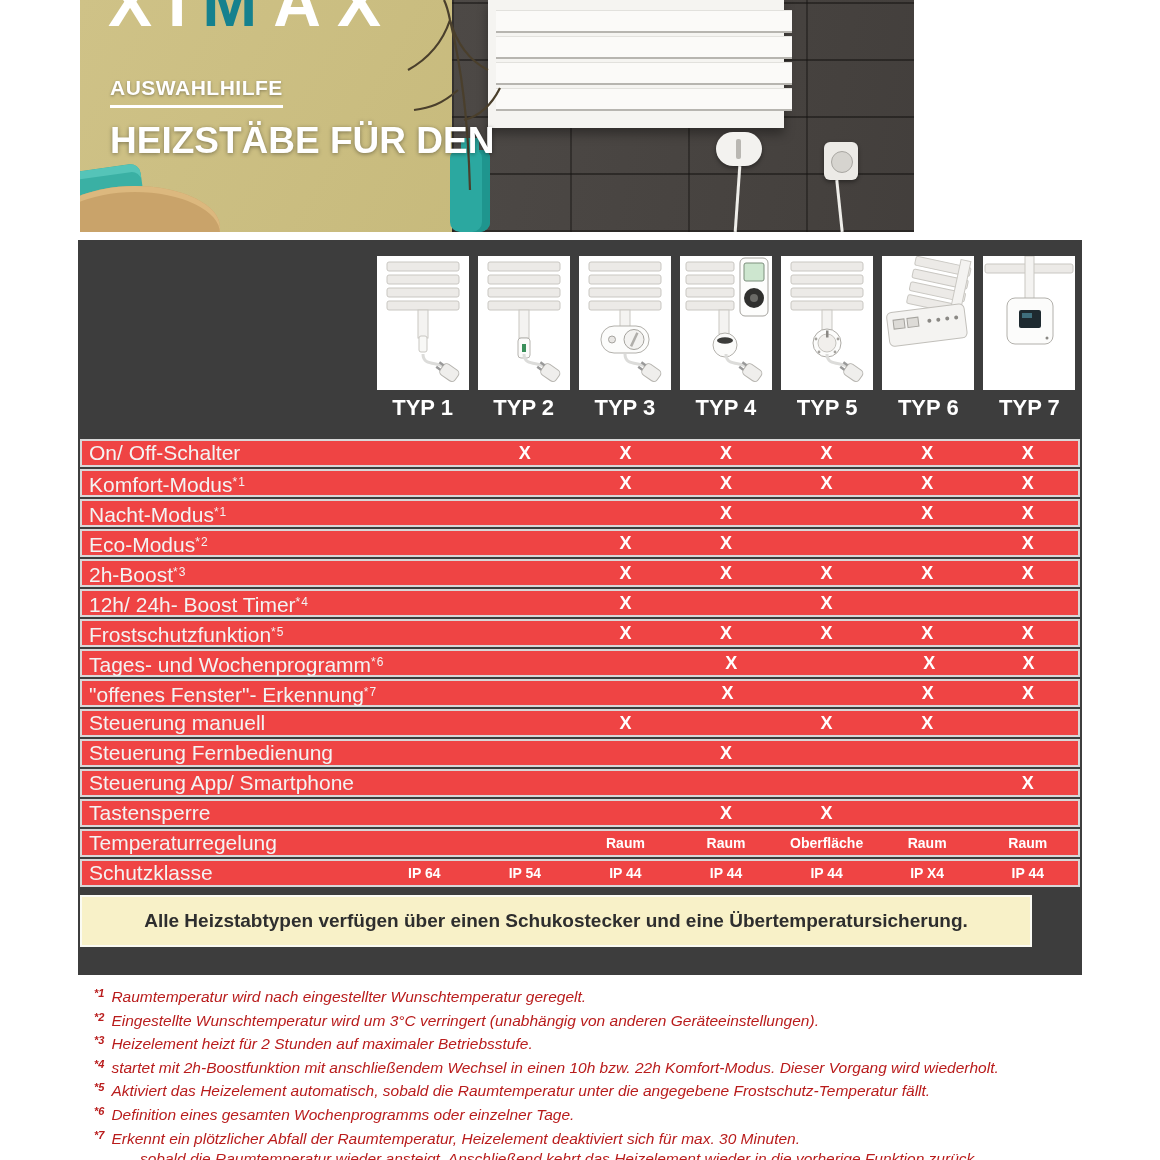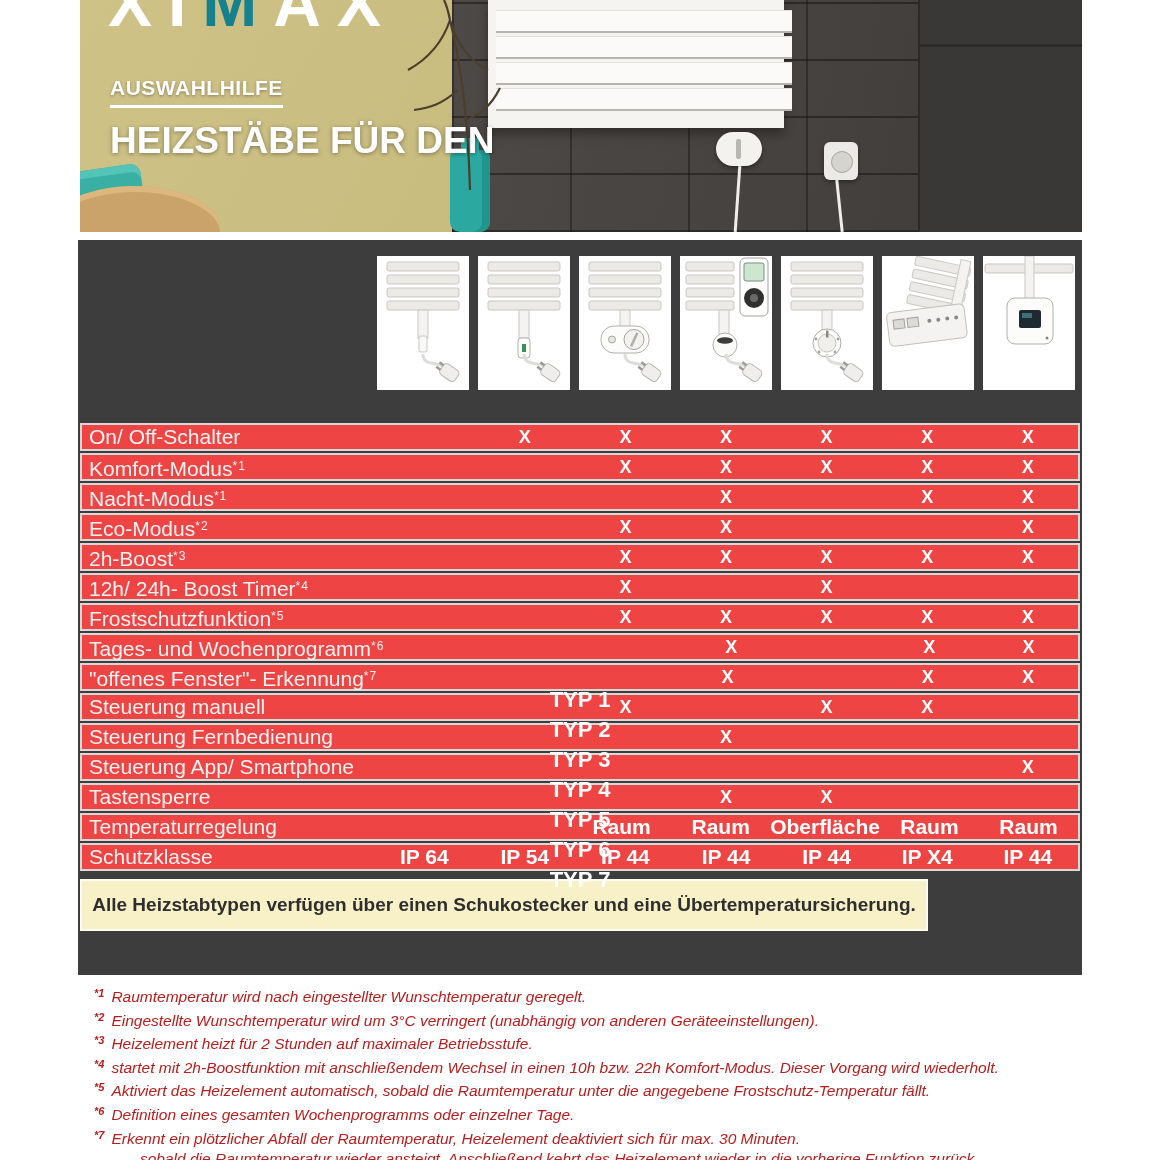--- a/index.html
+++ b/index.html
@@ -1,20 +1,20 @@
 <!DOCTYPE html>
 <html><head>
 <meta charset="utf-8">
 <style>
   html,body{margin:0;padding:0;background:#fff;}
   .page{position:relative;width:1160px;height:1160px;overflow:hidden;background:#fff;
         font-family:"Liberation Sans","DejaVu Sans",sans-serif;}
 
   
-  .hero{position:absolute;left:80px;top:0;width:1002px;height:232px;overflow:hidden;
+  .hero{position:absolute;left:80px;top:0;width:834px;height:232px;overflow:hidden;
         background:linear-gradient(120deg,#cfc287 0%,#c7ba7c 55%,#beb274 100%);}
   .hero-tiles{position:absolute;left:372px;top:0;width:630px;height:232px;background:#474340;
       background-image:
         repeating-linear-gradient(0deg,rgba(22,20,18,.55) 0 2px,transparent 2px 57px),
         repeating-linear-gradient(90deg,rgba(22,20,18,.45) 0 2px,transparent 2px 118px),
         linear-gradient(100deg,#4d4946 0%,#45413e 60%,#3f3b39 100%);}
   .hero-cabinet{position:absolute;left:838px;top:0;width:164px;height:232px;background:#3a3837;
       border-left:2px solid #2c2a29;}
   .hero-cabinet .seam{position:absolute;left:0;top:44px;width:100%;height:3px;background:#2c2a29;}
   .radiator{position:absolute;left:408px;top:0;width:296px;height:128px;background:#f5f4f1;
@@ -50,29 +50,29 @@
         text-shadow:0 1px 4px rgba(0,0,0,.4);}
 
   
   .panel{position:absolute;left:78px;top:240px;width:1004px;height:735px;background:#3d3d3d;
       box-sizing:border-box;padding:16px 2px 0 2px;}
   .grid{display:flex;width:1000px;}
   .lbl{flex:0 0 292px;box-sizing:border-box;padding-left:7px;white-space:nowrap;}
   .col{flex:1;text-align:center;}
   .products{height:134px;align-items:stretch;}
   .pbox{width:92px;height:134px;margin:0 auto;background:#fff;overflow:hidden;}
-  .typelabels{height:30px;margin-top:3px;margin-bottom:0;flex-direction:column;}
+  .typelabels{height:30px;margin-top:3px;margin-bottom:16px;}
   .typelabels .col{color:#fff;font-weight:bold;font-size:22px;line-height:30px;}
   .trow{height:28px;box-sizing:border-box;border:2px solid #d8d8d8;background:#ef4444;
         margin-bottom:2px;align-items:center;}
   .trow .lbl{color:#f3f3f3;font-size:21px;line-height:24px;}
   .trow sup{font-size:12px;vertical-align:6px;letter-spacing:1px;}
   .xmark{color:#fff;font-weight:bold;font-size:18px;line-height:24px;}
-  .specval{color:#fff;font-weight:bold;font-size:21px;line-height:24px;}
-  .note{height:52px;box-sizing:border-box;margin:8px 0 0 0;width:848px;background:#f8f1c8;
+  .specval{color:#fff;font-weight:bold;font-size:14px;line-height:24px;}
+  .note{height:52px;box-sizing:border-box;margin:8px 0 0 0;width:952px;background:#f8f1c8;
         border:2px solid #fbfbf3;display:flex;align-items:center;justify-content:center;}
   .note span{color:#2e2e2e;font-weight:bold;font-size:19px;}
 
   
   .footnotes{position:absolute;left:94px;top:982px;width:1000px;height:178px;overflow:hidden;}
   .fn{font-style:italic;font-size:15.5px;color:#b91c1c;height:23.6px;line-height:23.6px;white-space:nowrap;}
   .fn sup{font-size:11px;font-weight:bold;vertical-align:5px;margin-right:7px;font-style:italic;}
   .fn.cont{padding-left:46px;}
 </style>
 </head>

